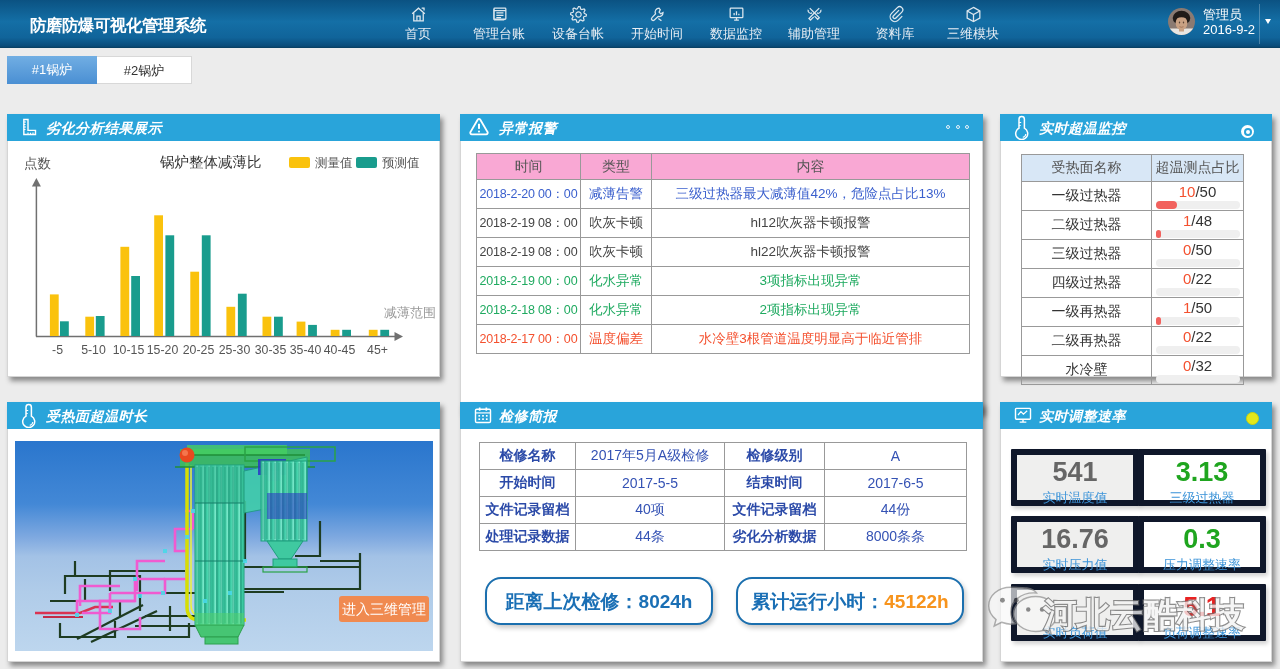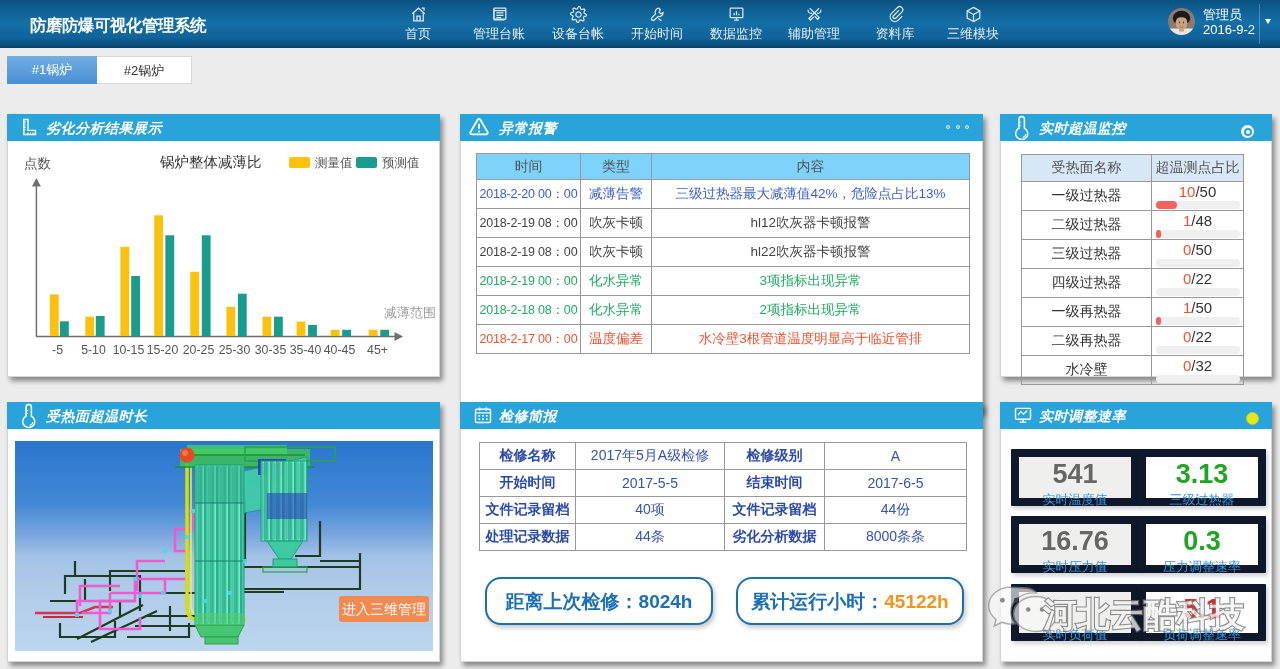--- a/index.html
+++ b/index.html
@@ -25,41 +25,41 @@
 #p1 { left:7px; top:114px;  width:433px; height:263px; }
 #p2 { left:460px; top:114px; width:523px; height:299px; }
 #p3 { left:1000px; top:114px; width:272px; height:263px; }
 #p4 { left:7px; top:402px; width:433px; height:260px; }
 #p5 { left:460px; top:402px; width:523px; height:260px; }
 #p6 { left:1000px; top:402px; width:272px; height:260px; }
 
 #t2 { position:absolute; left:15px; top:38px; width:494px; border-collapse:collapse; table-layout:fixed; }
 #t2 td { border:1px solid #999; text-align:center; font-size:13.5px; height:29px; padding:0; white-space:nowrap; overflow:hidden; }
 #t2 td:first-child { font-size:12.5px; letter-spacing:-0.2px; }
-#t2 tr.hd td { background:#7dd3fc; color:#555; height:26px; font-size:14px; }
+#t2 tr.hd td { background:#f9a8d4; color:#555; height:26px; font-size:14px; }
 .c-blue { color:#3a5fcd; }
 .c-grey { color:#444; }
 .c-green { color:#1faa60; }
 .c-red { color:#f4502e; }
 
 #t3 { position:absolute; left:20px; top:39px; width:223px; border-collapse:collapse; table-layout:fixed; }
 #t3 td { border:1px solid #999; text-align:center; font-size:14px; color:#333; padding:0; height:26px; }
 #t3 tr.hd td { background:#d8e7f6; color:#555; height:27px; }
 #t3 td.v { font-size:14px; }
 #t3 .num { line-height:14px; margin-top:3px; font-size:15px; }
 .pbar { margin:2px auto 1px; width:84px; height:8px; background:#efefef; border-radius:4px; position:relative; }
 .pbar i { position:absolute; left:0; top:0; bottom:0; background:#f2625e; border-radius:4px; }
 
 #t5 { position:absolute; left:18px; top:39px; width:488px; border-collapse:collapse; table-layout:fixed; }
 #t5 td { border:1px solid #999; text-align:center; font-size:14px; height:27px; color:#3452b4; padding:0; }
 #t5 td.l { font-weight:bold; color:#2b4aa8; }
 .bigbtn { position:absolute; top:174px; width:228px; height:48px; border:2px solid #1b6fae; border-radius:16px;
   text-align:center; line-height:46px; font-size:19px; font-weight:bold; color:#1a6fb5; background:#fff; box-shadow:2px 3px 5px rgba(0,0,0,0.22); }
 
-.vbox { position:absolute; width:128px; height:57px; border:8px solid #0f172a; border-radius:1px; text-align:center; background:#fff; box-shadow:2px 3px 4px rgba(0,0,0,0.18); }
+.vbox { position:absolute; width:128px; height:57px; border:6px solid #0f172a; border-radius:1px; text-align:center; background:#fff; box-shadow:2px 3px 4px rgba(0,0,0,0.18); }
 .vbox.g { background:#efefee; }
 .vbox .val { font-size:27px; font-weight:bold; margin-top:2px; }
 .vbox .cap { font-size:13px; color:#3b93d8; margin-top:1px; }
 .v-grey { color:#666; }
 .v-green { color:#1fa51f; }
 .v-red { color:#e82222; }
 #wm { position:absolute; left:985px; top:578px; width:290px; height:80px; z-index:50; opacity:0.78; }
 </style>
 </head>
 <body>

